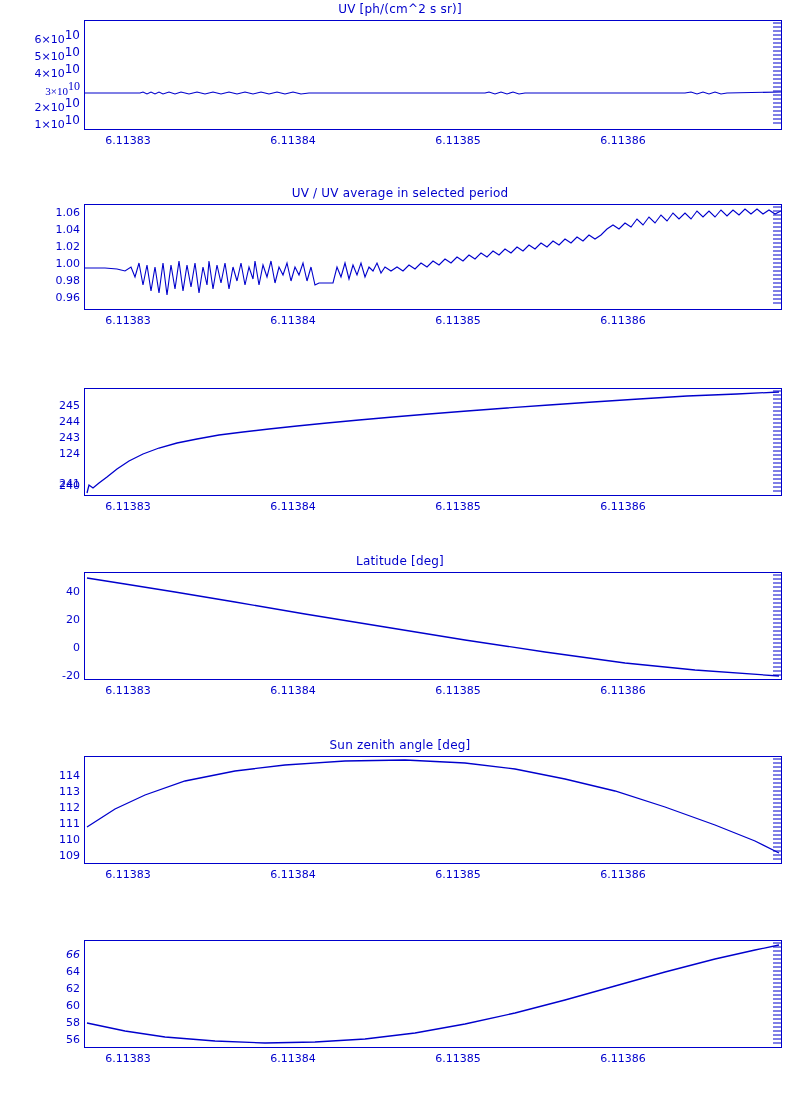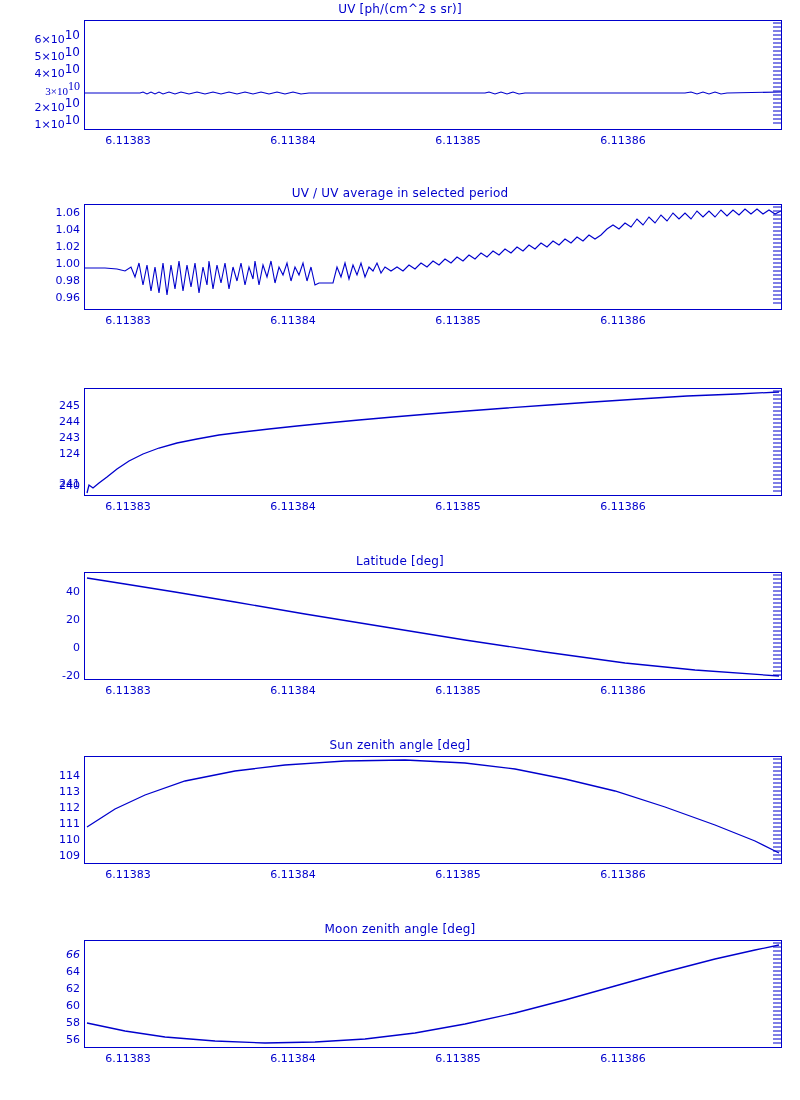--- a/index.html
+++ b/index.html
@@ -170,21 +170,20 @@
     </div>
     <div class="xlabels" style="left:84px;top:138px;width:698px;height:16px;">
       <div class="xlabel" style="left:44px;">6.11383</div>
       <div class="xlabel" style="left:209px;">6.11384</div>
       <div class="xlabel" style="left:374px;">6.11385</div>
       <div class="xlabel" style="left:539px;">6.11386</div>
     </div>
   </div>
 
   <div class="panel" style="top:914px;height:170px;">
-    <div class="panel-title" style="top:8px;">Moon zenith angle [deg]</div>
     <div class="plot-area" style="left:84px;top:26px;width:698px;height:108px;">
       <svg class="plot-svg" width="696" height="106" viewBox="0 0 696 106" preserveAspectRatio="none">
         <g stroke="#0000cc" stroke-width="1" fill="none">
           <g>
             <path d="M688 2 L696 2 M688 6 L696 6 M688 10 L696 10 M688 14 L696 14 M688 18 L696 18 M688 22 L696 22 M688 26 L696 26 M688 30 L696 30 M688 34 L696 34 M688 38 L696 38 M688 42 L696 42 M688 46 L696 46 M688 50 L696 50 M688 54 L696 54 M688 58 L696 58 M688 62 L696 62 M688 66 L696 66 M688 70 L696 70 M688 74 L696 74 M688 78 L696 78 M688 82 L696 82 M688 86 L696 86 M688 90 L696 90 M688 94 L696 94 M688 98 L696 98 M688 102 L696 102"></path>
           </g>
           <path d="M2 82 L40 90 L80 96 L130 100 L180 102 L230 101 L280 98 L330 92 L380 83 L430 72 L480 59 L530 45 L580 31 L630 18 L670 9 L694 4" stroke-width="1.3"></path>
         </g>
       </svg>
     </div>

